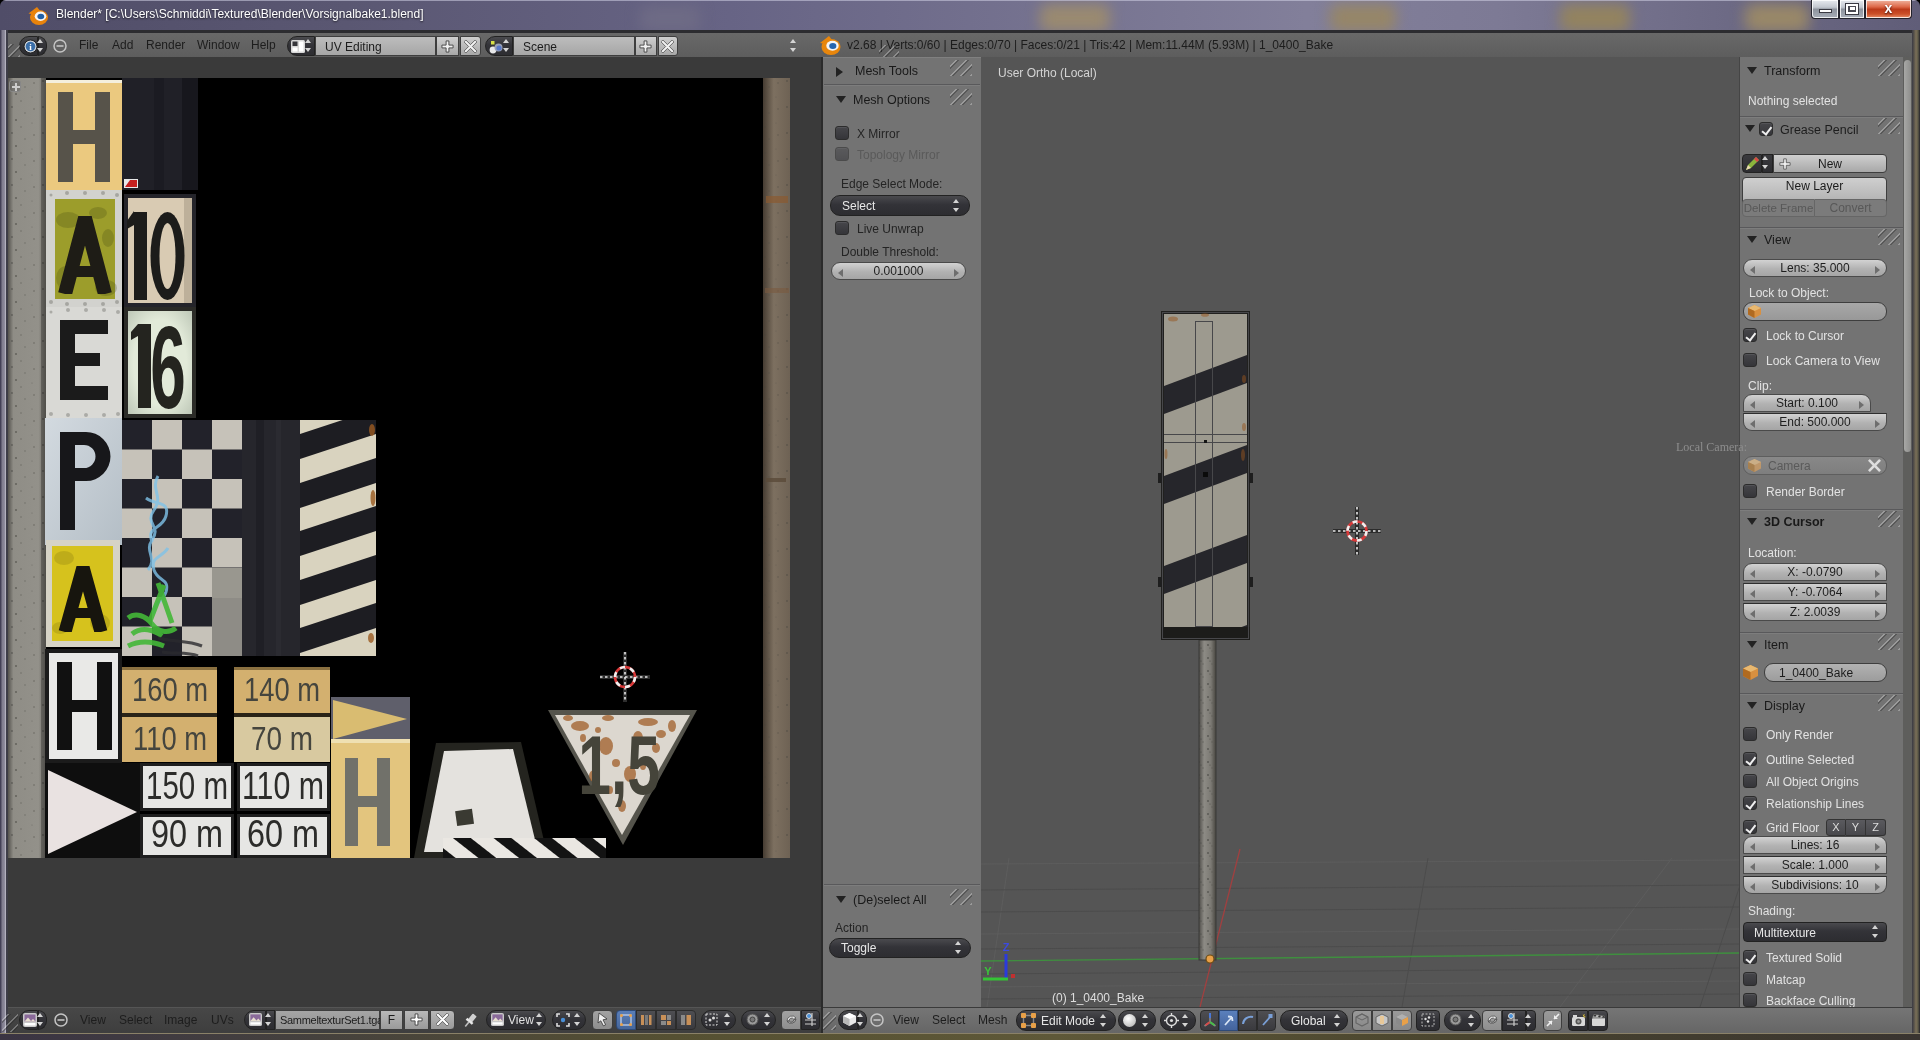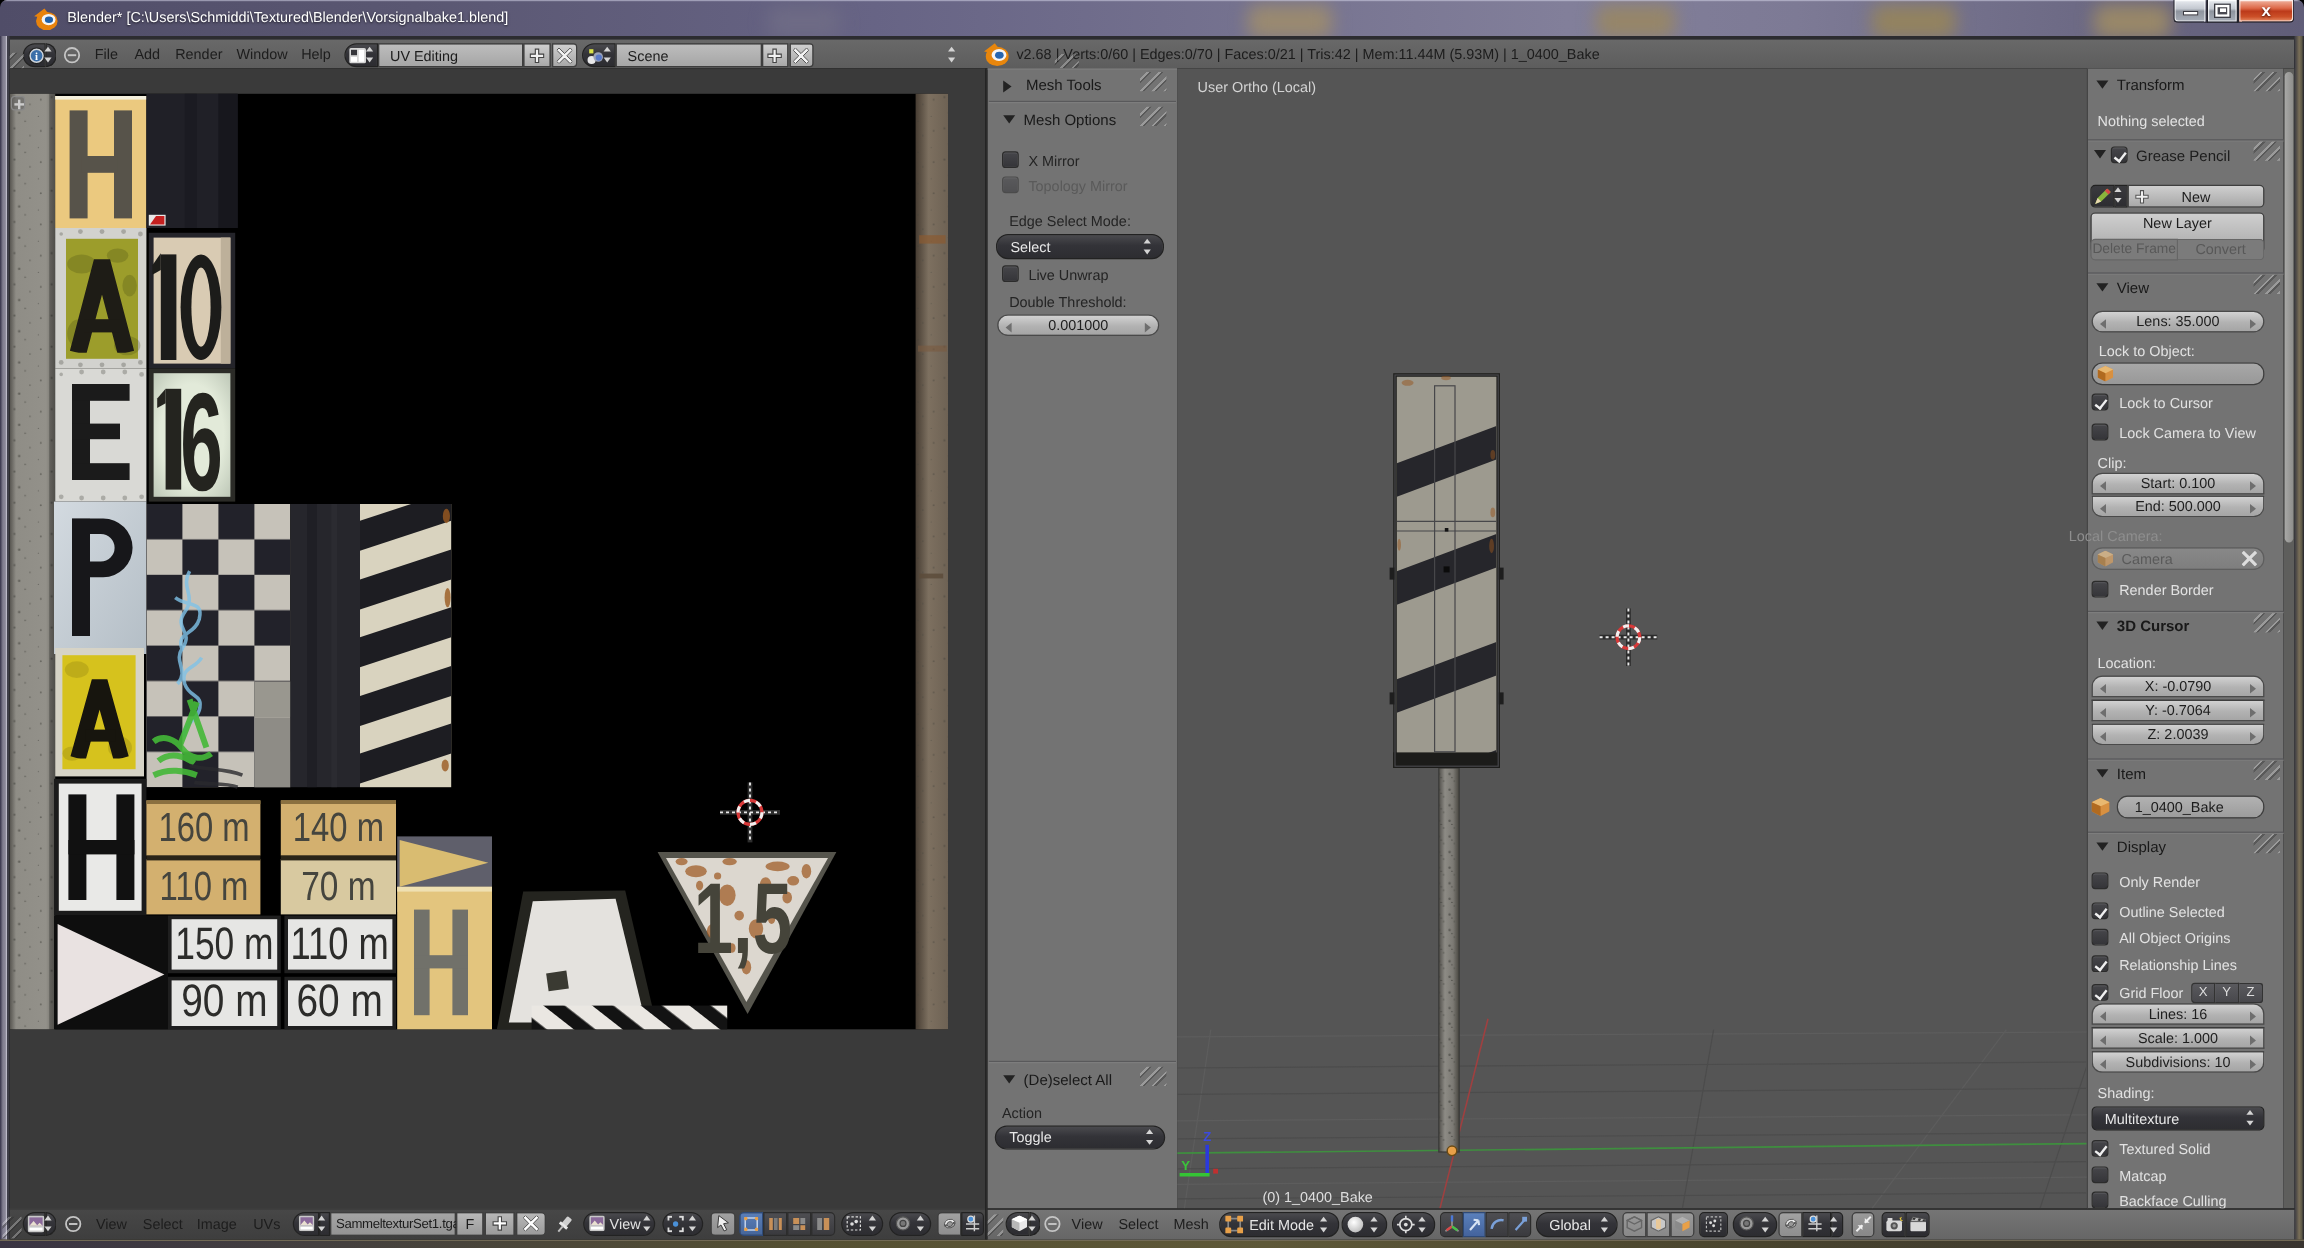--- a/index.html
+++ b/index.html
@@ -585,23 +585,23 @@
 <svg class="abs" style="left:1748px;top:305px" width="13" height="13" viewBox="0 0 13 13">
     <path d="M6.5 0 L13 3 L13 9.5 L6.5 13 L0 9.5 L0 3 z" fill="#d89040"></path>
     <path d="M6.5 0 L13 3 L6.5 6 L0 3 z" fill="#e8b870"></path>
     <path d="M6.5 6 L6.5 13 L0 9.5 L0 3 z" fill="#b06a20"></path>
   </svg>
 <div class="chk on" style="left:1743px;top:328px;"></div>
 <div class="wtext" style="left:1766px;top:329px;">Lock to Cursor</div>
 <div class="chk" style="left:1743px;top:353px;"></div>
 <div class="wtext" style="left:1766px;top:354px;">Lock Camera to View</div>
 <div class="wtext" style="left:1748px;top:379px;">Clip:</div>
-<div class="slider slarrL slarrR" style="left:1743px;top:394px;width:144px;border-radius:9px 9px 0 0;">Start: 0.100</div>
+<div class="slider slarrL slarrR" style="left:1743px;top:394px;width:128px;border-radius:9px 9px 0 0;">Start: 0.100</div>
 <div class="slider slarrL slarrR" style="left:1743px;top:413px;width:144px;border-radius:0 0 9px 9px;border-top:1px solid #2e2e2e;">End: 500.000</div>
-<div class="gtext" style="left:1724px;top:440px;">Local Camera:</div>
+<div class="gtext" style="left:1676px;top:440px;font-family:Liberation Serif, serif;">Local Camera:</div>
 <div class="lightfield" style="left:1743px;top:456px;width:144px;height:19px;border-radius:9px;background:linear-gradient(#888,#7e7e7e);border-color:#5e5e5e;"></div>
 <svg class="abs" style="left:1748px;top:459px" width="13" height="13" viewBox="0 0 13 13" opacity=".7">
     <path d="M6.5 0 L13 3 L13 9.5 L6.5 13 L0 9.5 L0 3 z" fill="#d8a060"></path>
     <path d="M6.5 0 L13 3 L6.5 6 L0 3 z" fill="#e8c088"></path>
     <path d="M6.5 6 L6.5 13 L0 9.5 L0 3 z" fill="#b8803a"></path>
   </svg>
 <div class="gtext" style="left:1768px;top:459px;color:#5a5a5a;">Camera</div>
 <svg class="abs" style="left:1868px;top:459px" width="13" height="13" viewBox="0 0 14 14">
     <path d="M2 0 L7 5 L12 0 L14 2 L9 7 L14 12 L12 14 L7 9 L2 14 L0 12 L5 7 L0 2 Z" fill="#ddd"></path>
   </svg>

